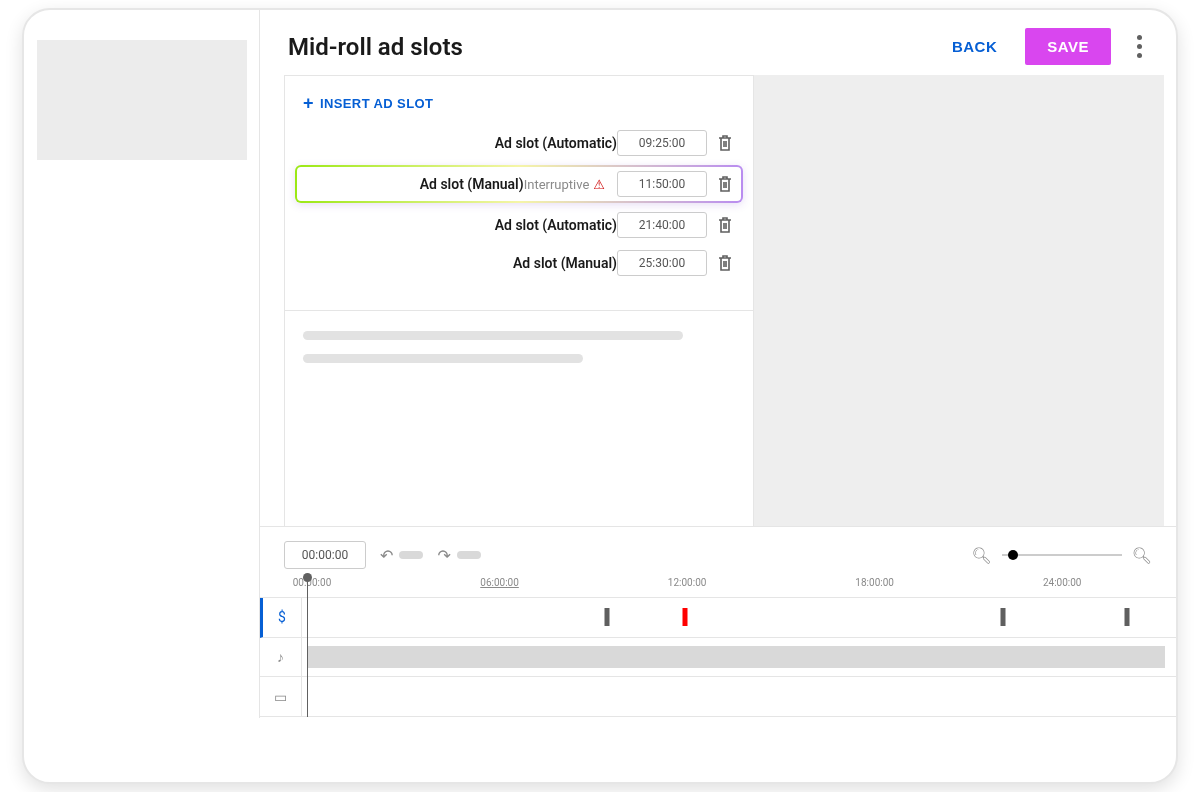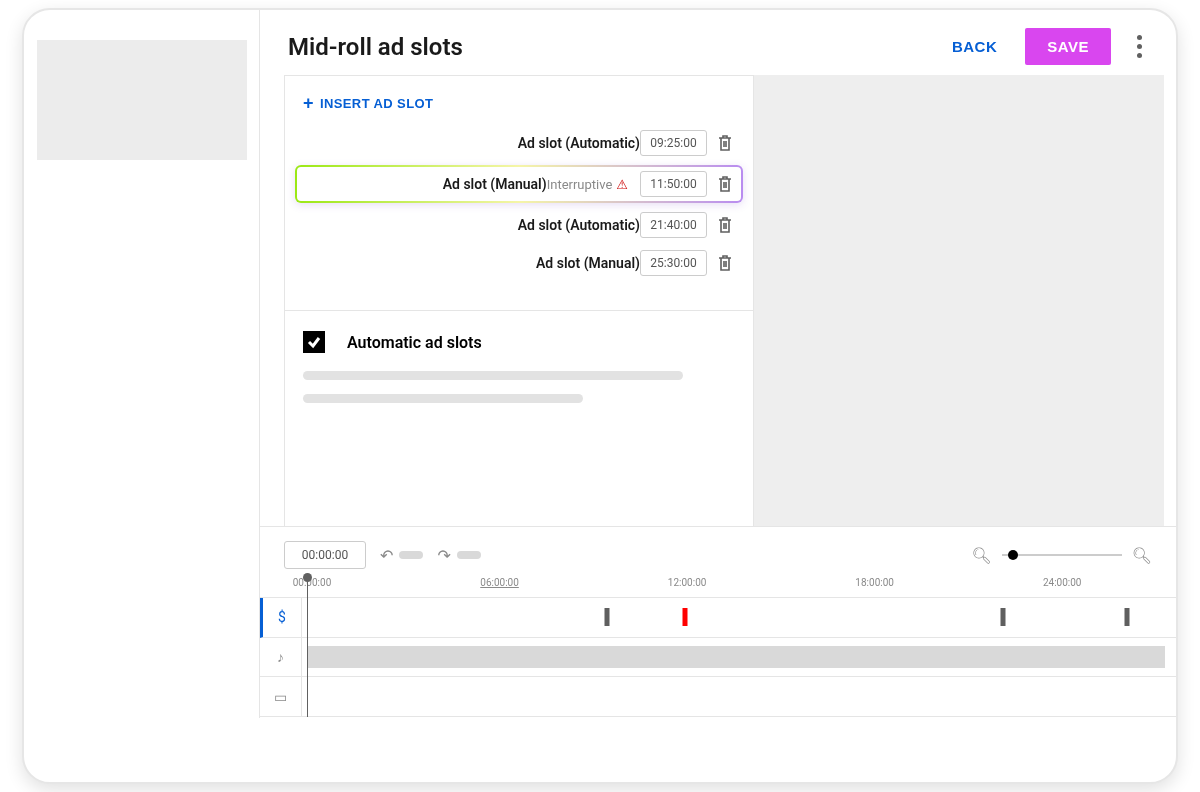--- a/index.html
+++ b/index.html
@@ -71,21 +71,21 @@
   .insert-btn .plus { font-size: 18px; line-height: 1; }
 
   .slot-row {
     display: flex; align-items: center; height: 38px; padding: 0 2px 0 2px;
     font-size: 14px; color: #1a1a1a; font-weight: 600;
   }
   .slot-name { flex: 1; text-align: right; }
   .slot-tag { color: #8a8a8a; font-weight: 400; font-size: 13px; display:flex; align-items:flex-start; gap:4px; margin-right: 12px; }
   .warn-icon { color: #cc0000; font-size: 13px; }
   .slot-time {
-    width: 67px; height: 26px; border: 1px solid #ccc; border-radius: 3px;
+    width: 90px; height: 26px; border: 1px solid #ccc; border-radius: 3px;
     font-size: 12px; color: #555; display: flex; align-items: center; justify-content: center;
     font-weight: 400; margin-right: 10px; cursor: text;
   }
   .trash { width: 16px; height: 18px; cursor: pointer; color:#606060; }
   .trash svg { width:100%; height:100%; stroke:#606060; fill:none; stroke-width:1.6; }
 
   .slot-highlight {
     position: relative;
     border: 2px solid transparent;
     border-radius: 6px;
@@ -188,28 +188,20 @@
                 <div class="slot-row">
                   <div class="slot-name">Ad slot (Manual)</div>
                   <div class="slot-time">25:30:00</div>
                   <div class="trash"><svg viewBox="0 0 16 18">
                       <path d="M2 4h12M6 4V2h4v2M4 4v12h8V4M7 7v6M9 7v6"></path>
                     </svg></div>
                 </div>
               </div>
           </div>
           <div class="auto-section">
-            <div class="auto-row">
-              <div class="checkbox">
-                <svg viewBox="0 0 14 14">
-                    <path d="M2 7 L6 11 L12 3"></path>
-                  </svg>
-              </div>
-              <div class="auto-label">Automatic ad slots</div>
-            </div>
             <div class="skel a"></div>
             <div class="skel b"></div>
           </div>
         </div>
         <div class="preview-col"></div>
       </div>
 
       <div class="timeline-wrap">
         <div class="tl-controls">
           <div class="tl-time">00:00:00</div>

